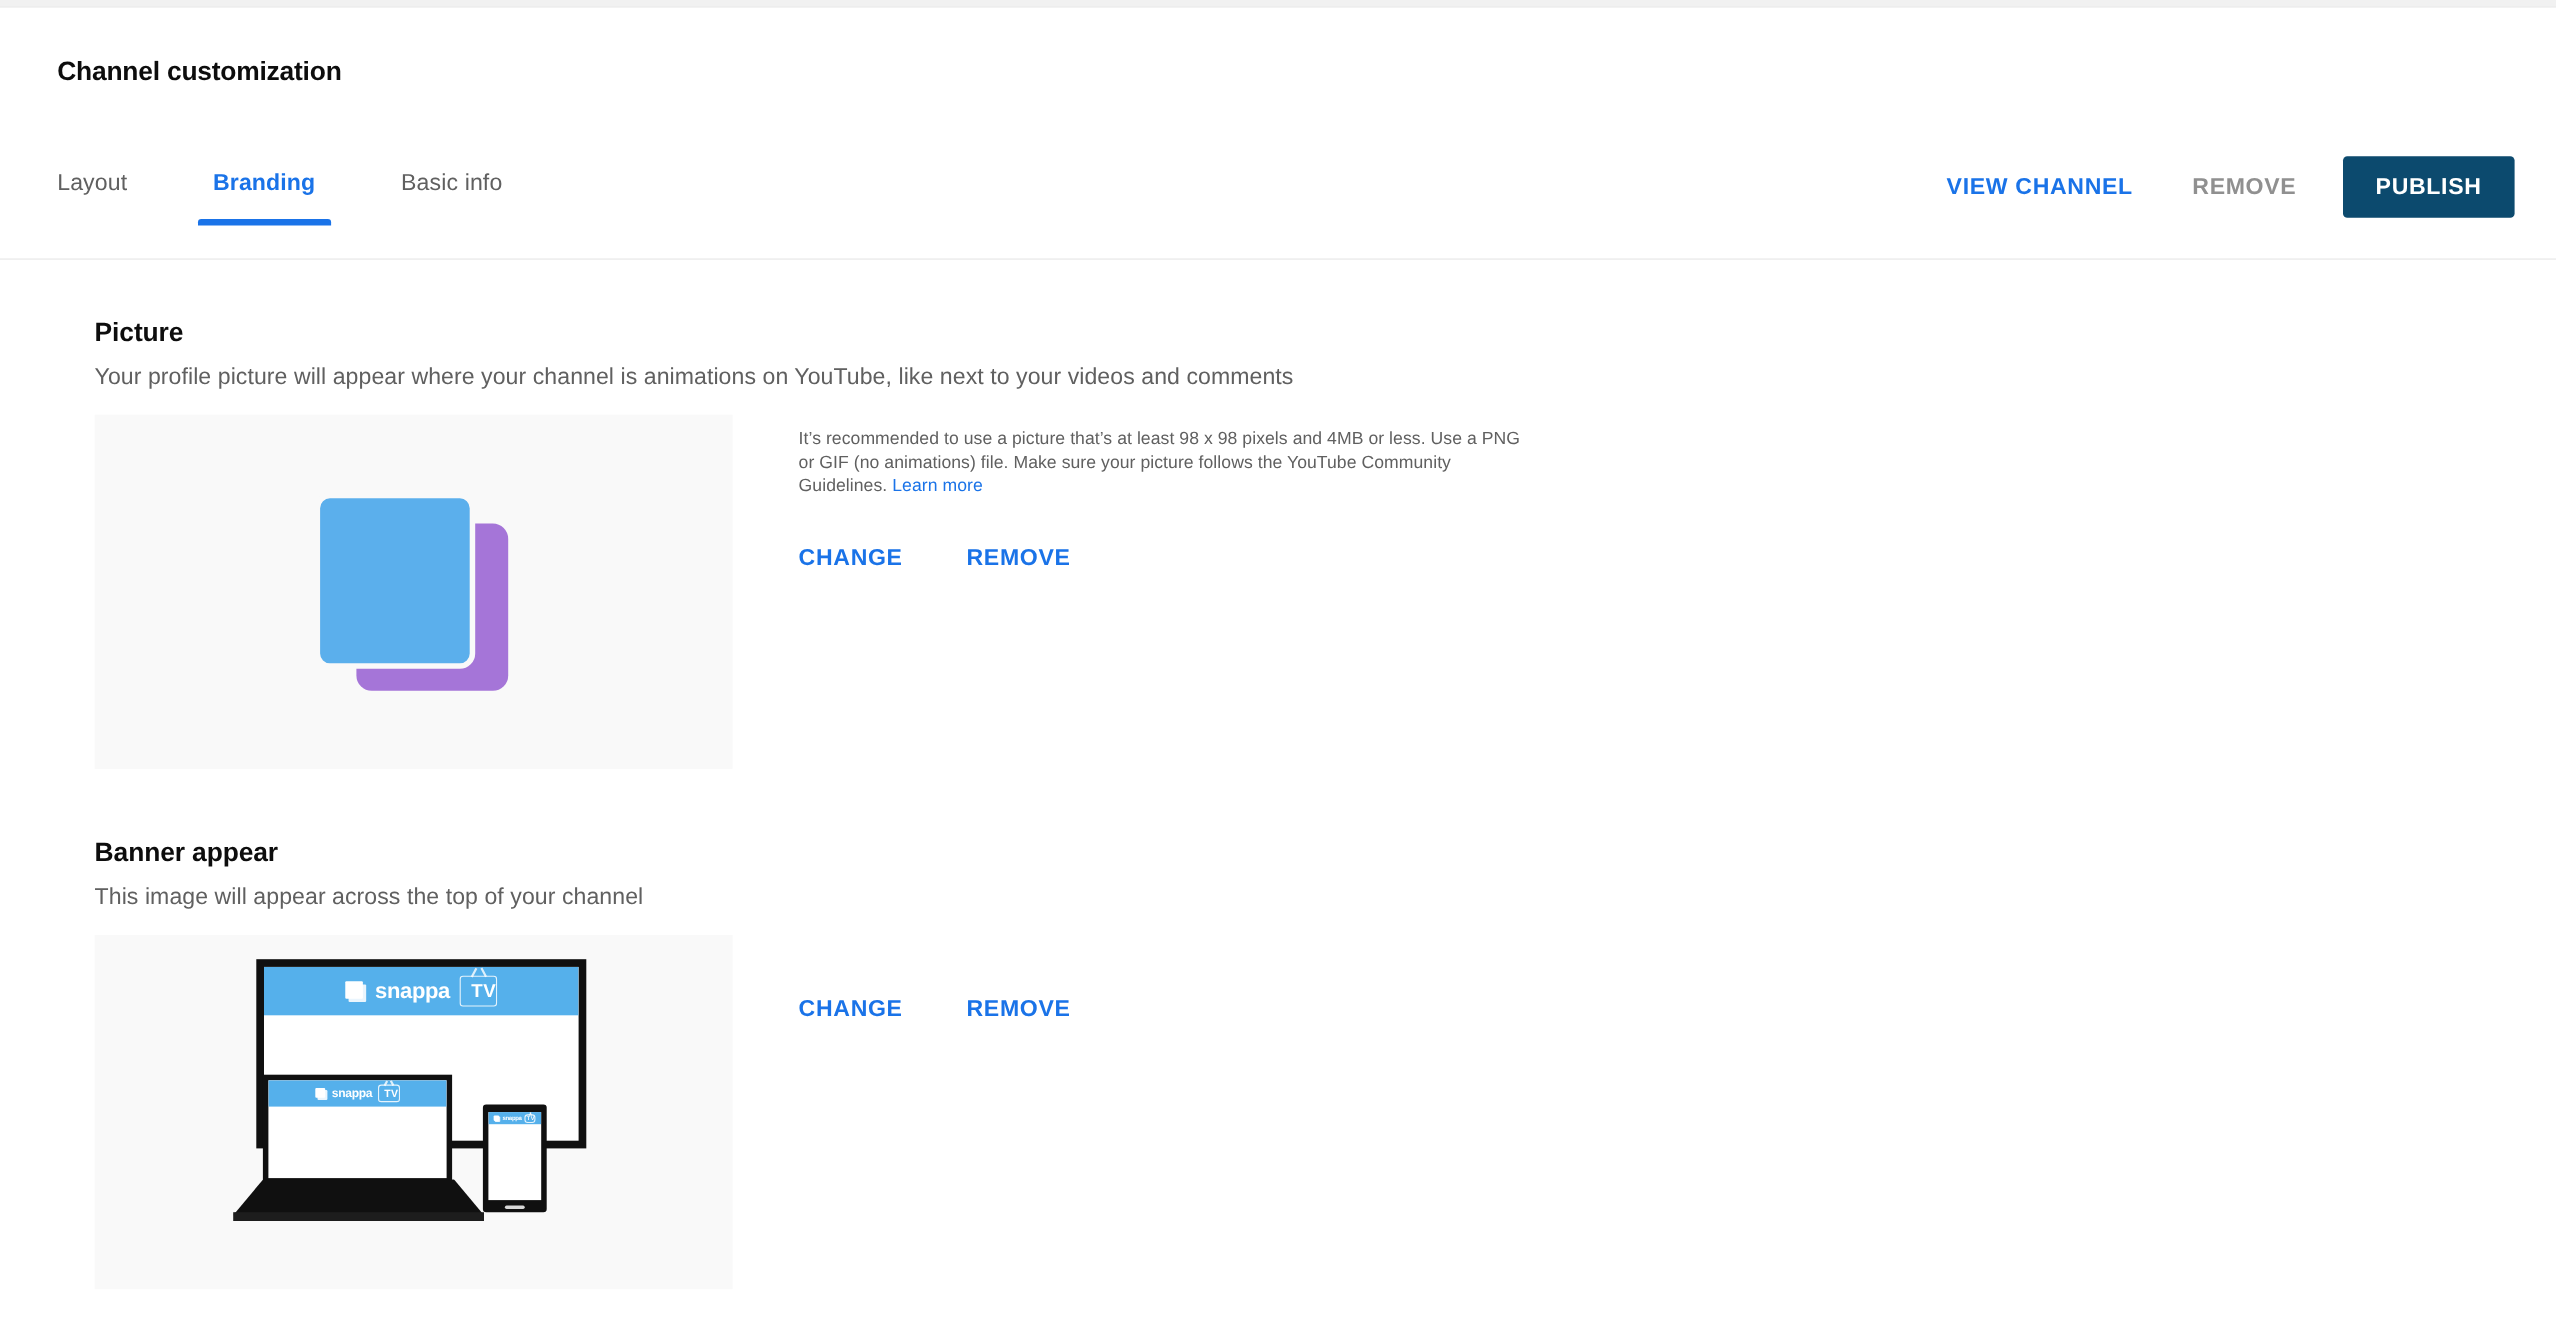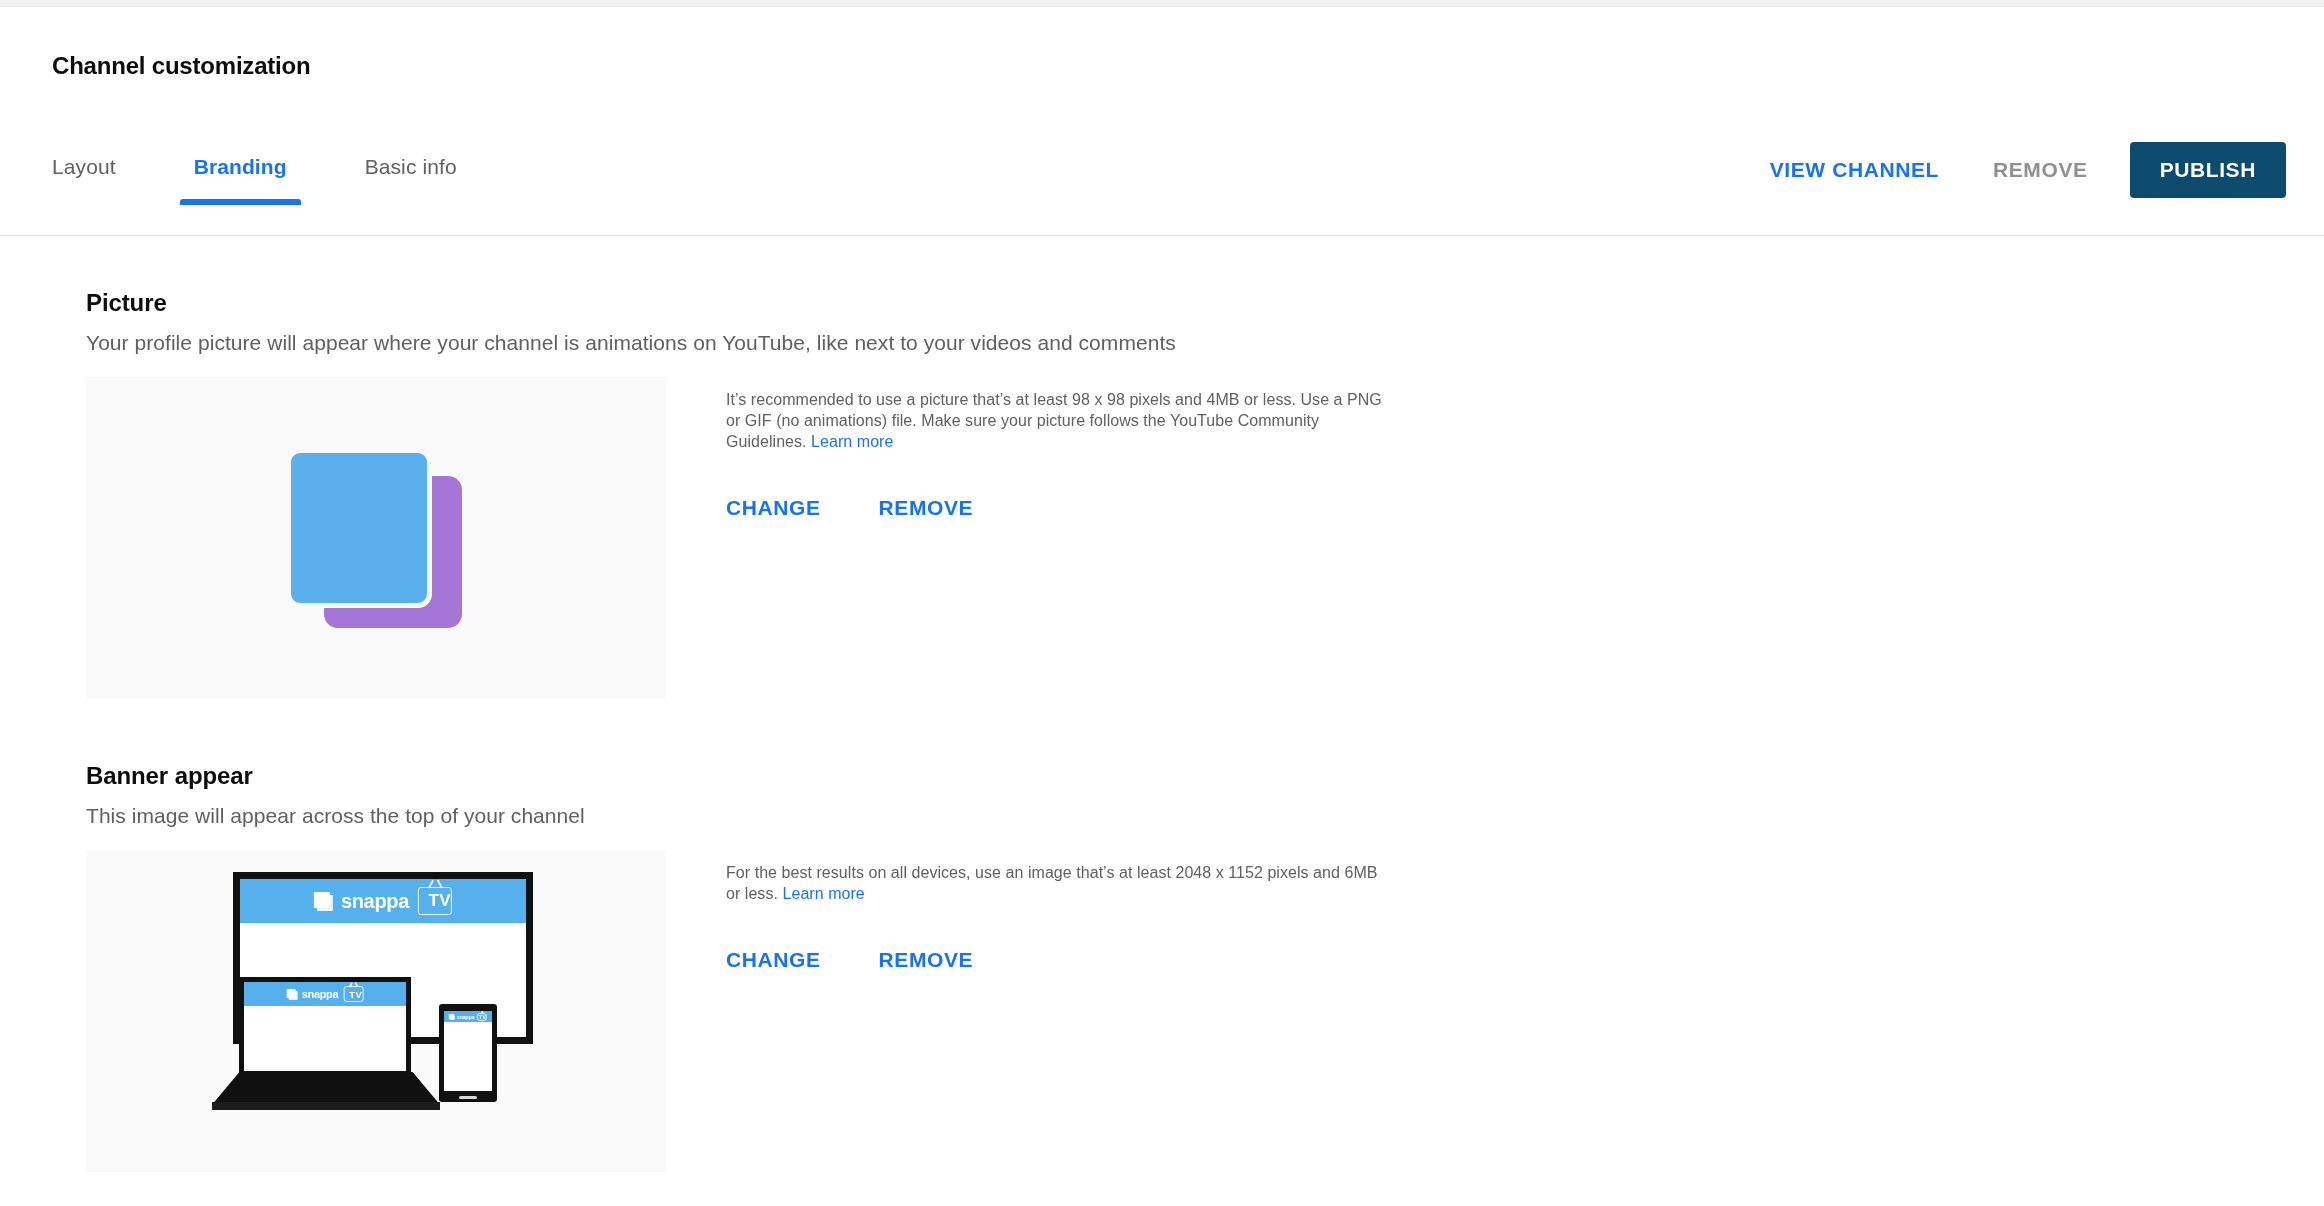--- a/index.html
+++ b/index.html
@@ -481,24 +481,20 @@
                 </div>
               </div>
             </div>
             <div class="phone-home"></div>
           </div>
 
         </div>
       </div>
 
       <div class="info">
-        <div class="info-text">
-          <span>For the best results on all devices, use an image that’s at least 2048 x 1152 pixels and 6MB or less.</span>
-          <a class="link">Learn more</a>
-        </div>
         <div class="info-actions">
           <button class="btn-link">CHANGE</button>
           <button class="btn-link second">REMOVE</button>
         </div>
       </div>
 
     </div>
   </div>
 
 </div>

